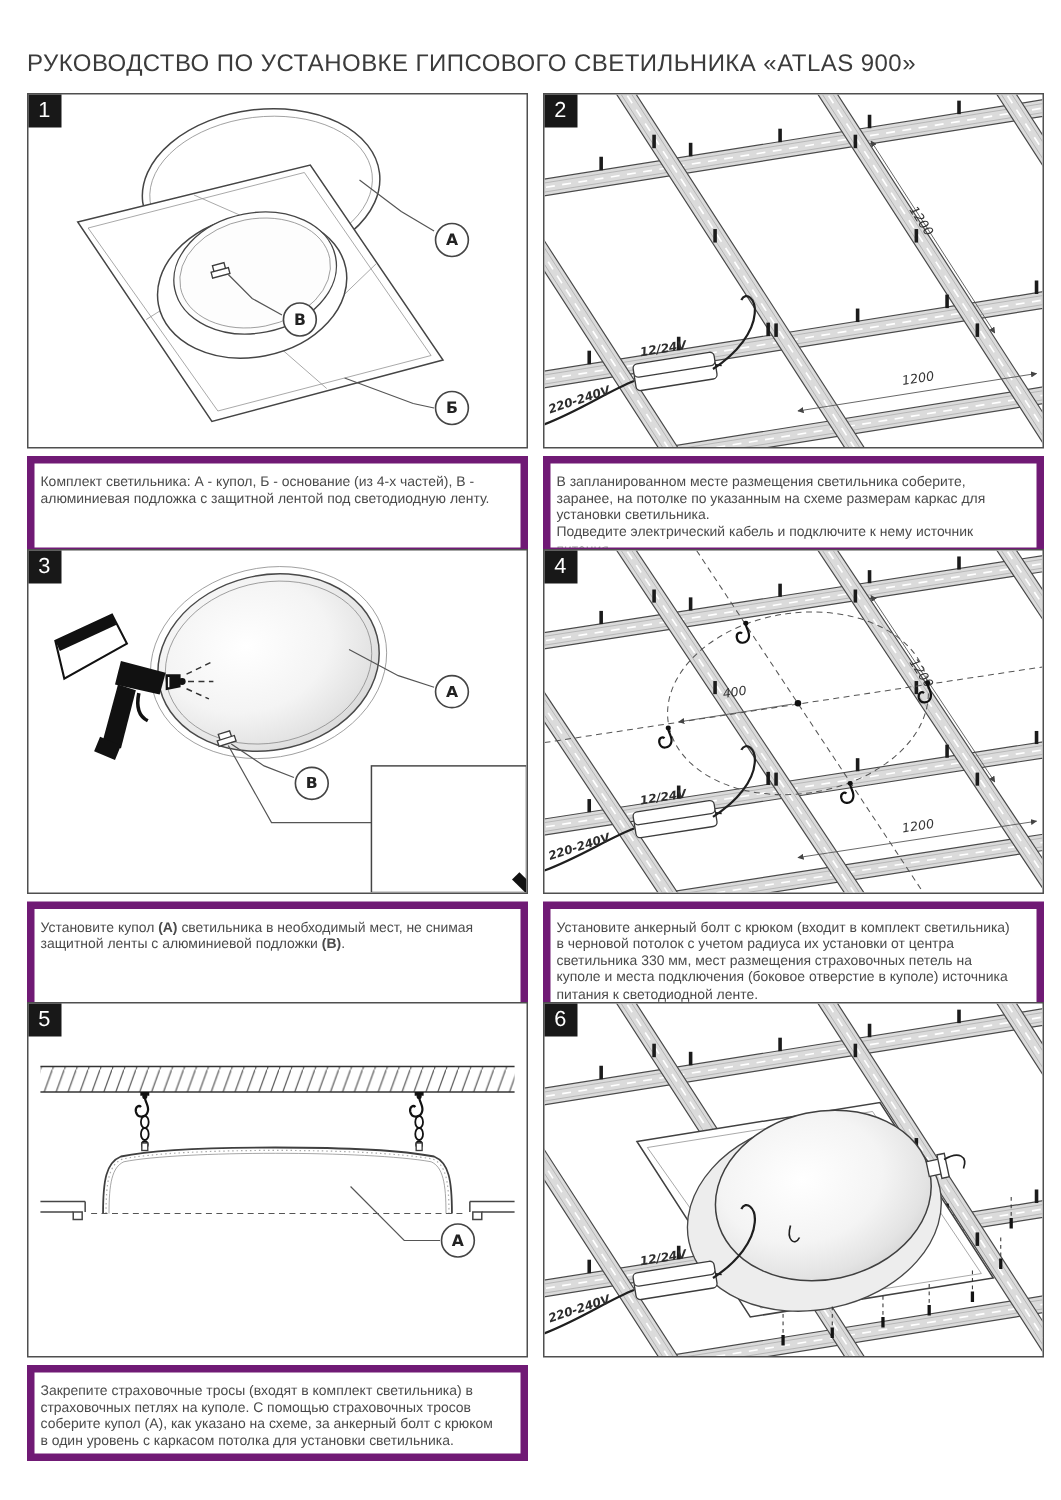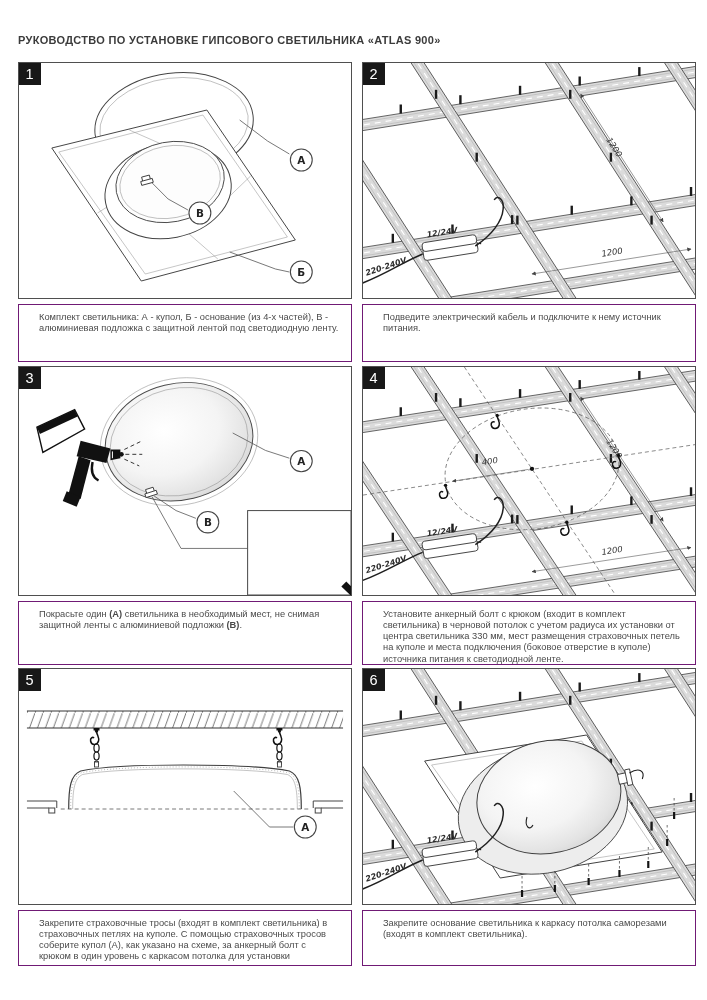--- a/index.html
+++ b/index.html
@@ -1,24 +1,24 @@
 <!DOCTYPE html>
 <html><head>
 <meta charset="utf-8">
 <style>
   html,body{margin:0;padding:0;background:#fff;}
   body{width:707px;height:1000px;position:relative;font-family:"Liberation Sans",sans-serif;}
-  .title{position:absolute;left:18px;top:34px;margin:0;font-size:11px;font-weight:bold;
+  .title{position:absolute;left:18px;top:34px;margin:0;font-size:16px;font-weight:normal;
          color:#3b3b3b;letter-spacing:.3px;}
   .panel{position:absolute;width:334px;}
   .illus{position:relative;border:1px solid #4f4f4f;background:#fff;overflow:hidden;}
   .illus svg{display:block;width:100%;height:100%;}
   .stepnum{position:absolute;left:-1px;top:-1px;width:23px;height:23px;background:#181818;
            color:#fff;font-size:14.5px;display:flex;align-items:center;justify-content:center;z-index:2;}
-  .caption{border:1px solid #701a75;margin-top:5px;padding:7px 12px 0 20px;font-size:9.3px;
+  .caption{border:5px solid #701a75;margin-top:5px;padding:7px 12px 0 4px;font-size:9.3px;
            line-height:1.2;color:#4a4a4a;overflow:hidden;background:#fff;}
   .cap-p{margin:0;}
   .b{font-weight:bold;}
   
   .c1{left:18px;} .c2{left:362px;}
   .r1{top:62px;}  .r2{top:366px;} .r3{top:668px;}
   .r1 .illus{height:235px;} .r1 .caption{height:49px;}
   .r2 .illus{height:228px;} .r2 .caption{height:55px;}
   .r3 .illus{height:235px;} .r3 .caption{height:47px;}
   
@@ -199,20 +199,21 @@
     <div class="stepnum">
         <span>2</span>
       </div>
     <svg viewBox="0 0 334 235" preserveAspectRatio="none">
       <use href="#gridBeams"></use>
       <use href="#dimsAsm"></use>
       <use href="#powerAsm"></use>
     </svg>
   </div>
   <div class="caption">
+      <div class="cap-p"><span>В запланированном месте размещения светильника соберите, заранее, на потолке по указанным на схеме размерам каркас для установки светильника.</span></div>
       <div class="cap-p"><span>Подведите электрический кабель и подключите к нему источник питания.</span></div>
     </div>
 </section>
 
 <section class="panel c1 r2">
   <div class="illus">
     <div class="stepnum">
         <span>3</span>
       </div>
     <svg viewBox="0 0 334 235" preserveAspectRatio="none">
@@ -260,21 +261,21 @@
             <rect class="psu" x="46" y="42" width="12" height="5"></rect>
           <g stroke="#111" stroke-width="2.6">
             <line x1="26" y1="28" x2="43" y2="45"></line>
               <line x1="43" y1="28" x2="26" y2="45"></line>
           </g>
         </svg>
       </g>
     </svg>
   </div>
   <div class="caption">
-      <div class="cap-p"><span>Покрасьте один </span><span class="b">(А)</span><span> светильника в необходимый мест, не снимая защитной ленты с алюминиевой подложки </span><span class="b">(В)</span><span>.</span></div>
+      <div class="cap-p"><span>Установите купол </span><span class="b">(А)</span><span> светильника в необходимый мест, не снимая защитной ленты с алюминиевой подложки </span><span class="b">(В)</span><span>.</span></div>
     </div>
 </section>
 
 <section class="panel c2 r2">
   <div class="illus">
     <div class="stepnum">
         <span>4</span>
       </div>
     <svg viewBox="0 0 334 235" preserveAspectRatio="none">
       <use href="#gridBeams"></use>
@@ -387,16 +388,13 @@
             <rect class="blk" x="285.9" y="192" width="2.2" height="7"></rect>
           <line class="dsh2" x1="306" y1="156" x2="306" y2="170"></line>
             <rect class="blk" x="304.9" y="170" width="2.2" height="7"></rect>
           <line class="dsh2" x1="313" y1="129" x2="313" y2="143"></line>
             <rect class="blk" x="311.9" y="143" width="2.2" height="7"></rect>
         </g>
       </g>
       <use href="#powerAsm"></use>
     </svg>
   </div>
-  <div class="caption">
-      <div class="cap-p"><span>Закрепите основание светильника к каркасу потолка саморезами (входят в комплект светильника).</span></div>
-    </div>
 </section>
 
 </body></html>

